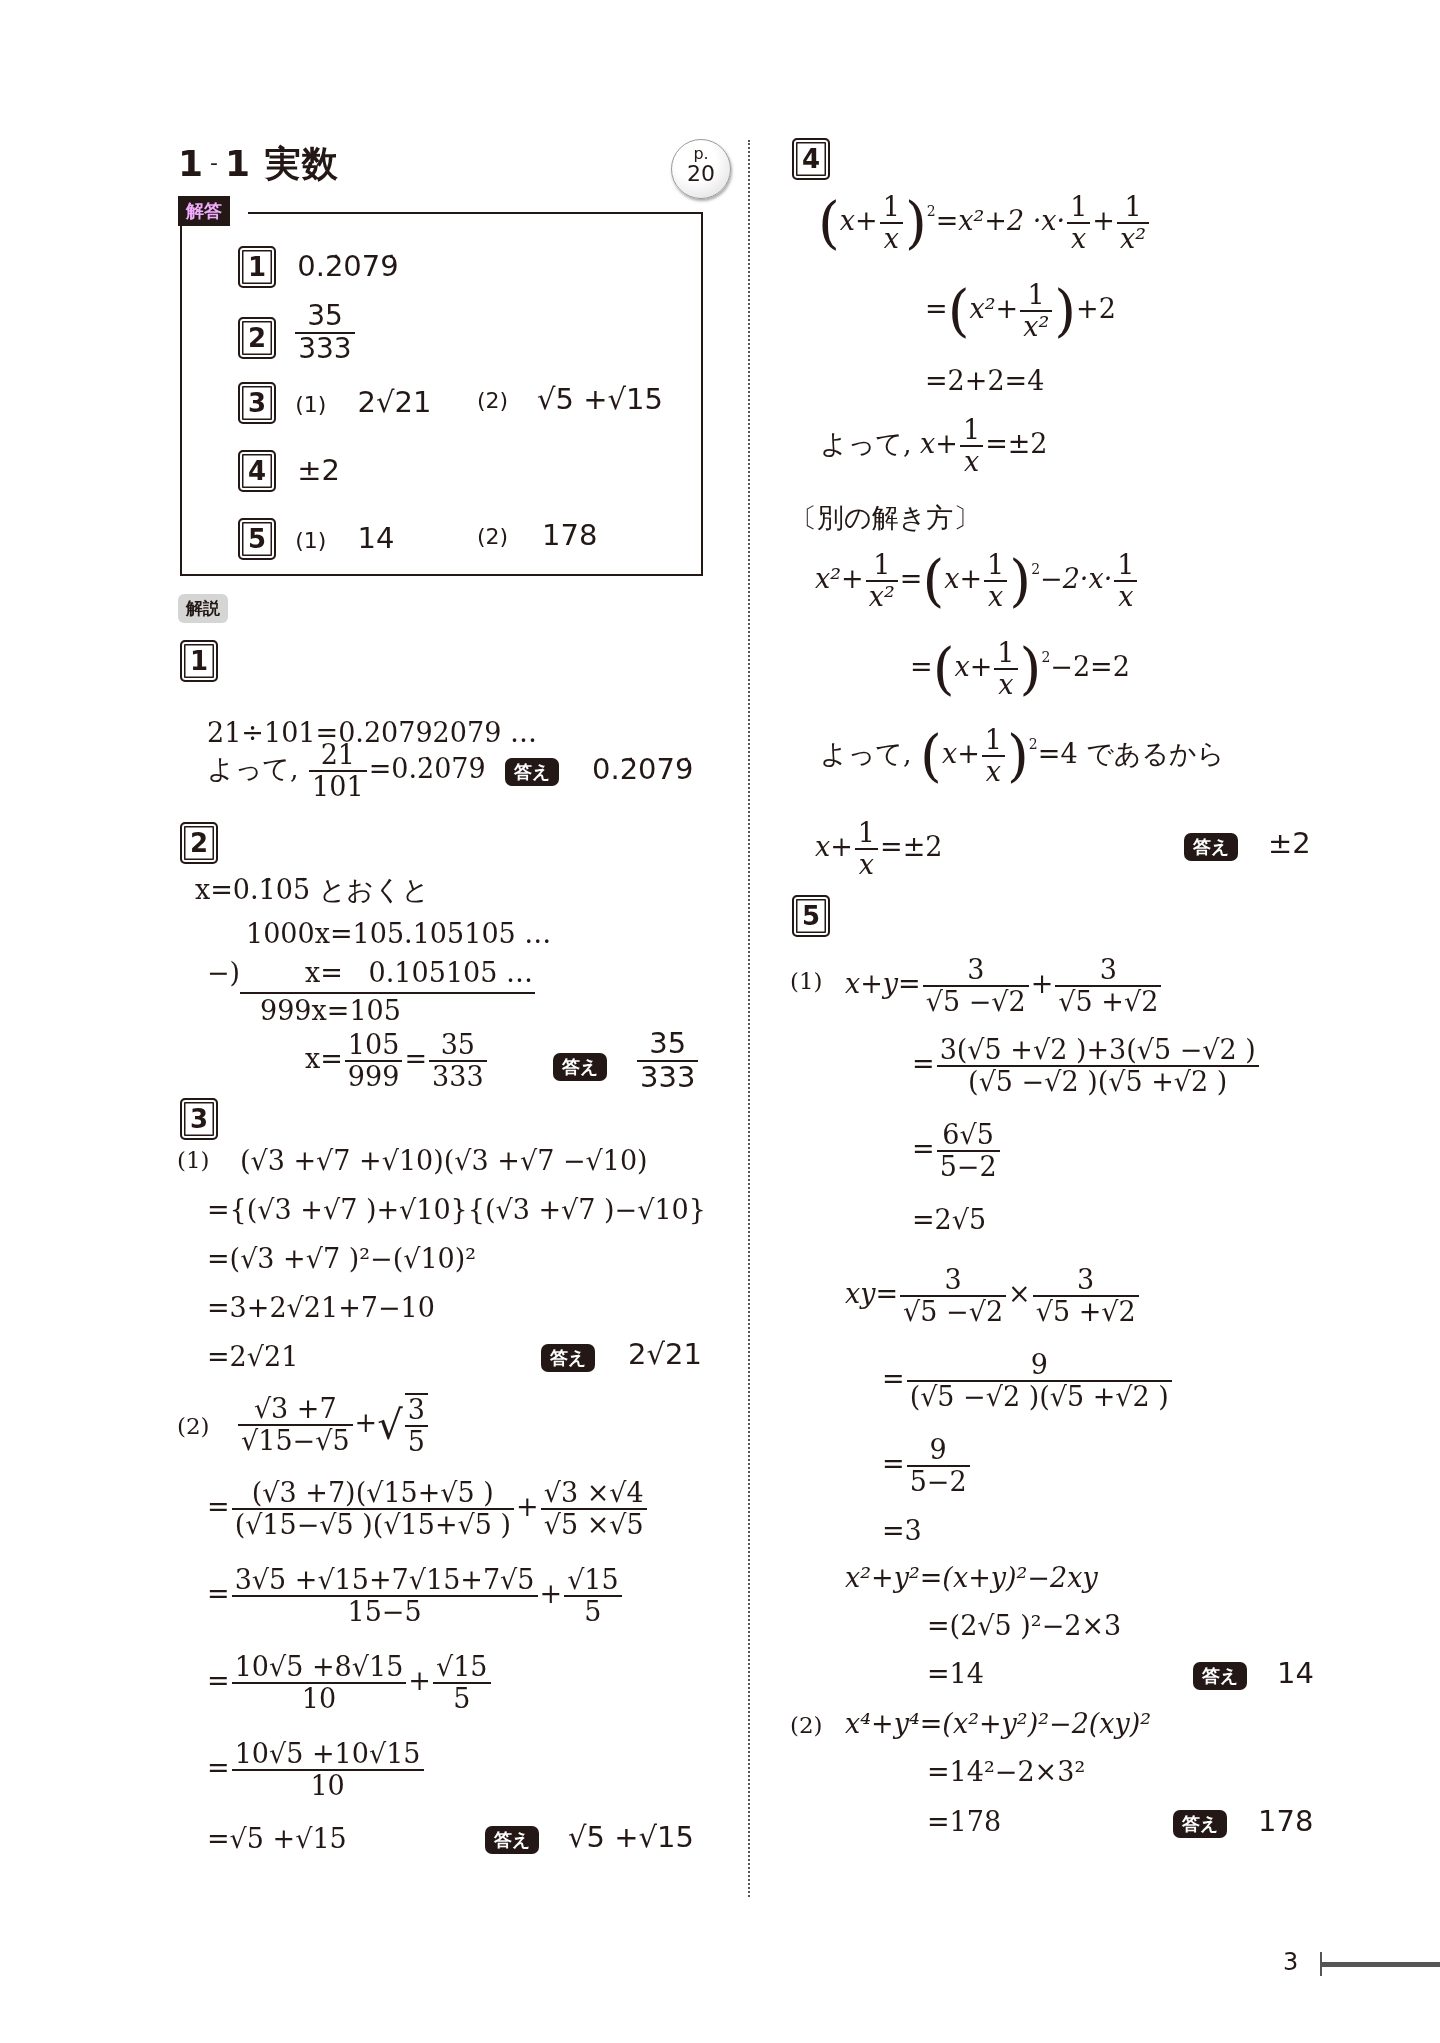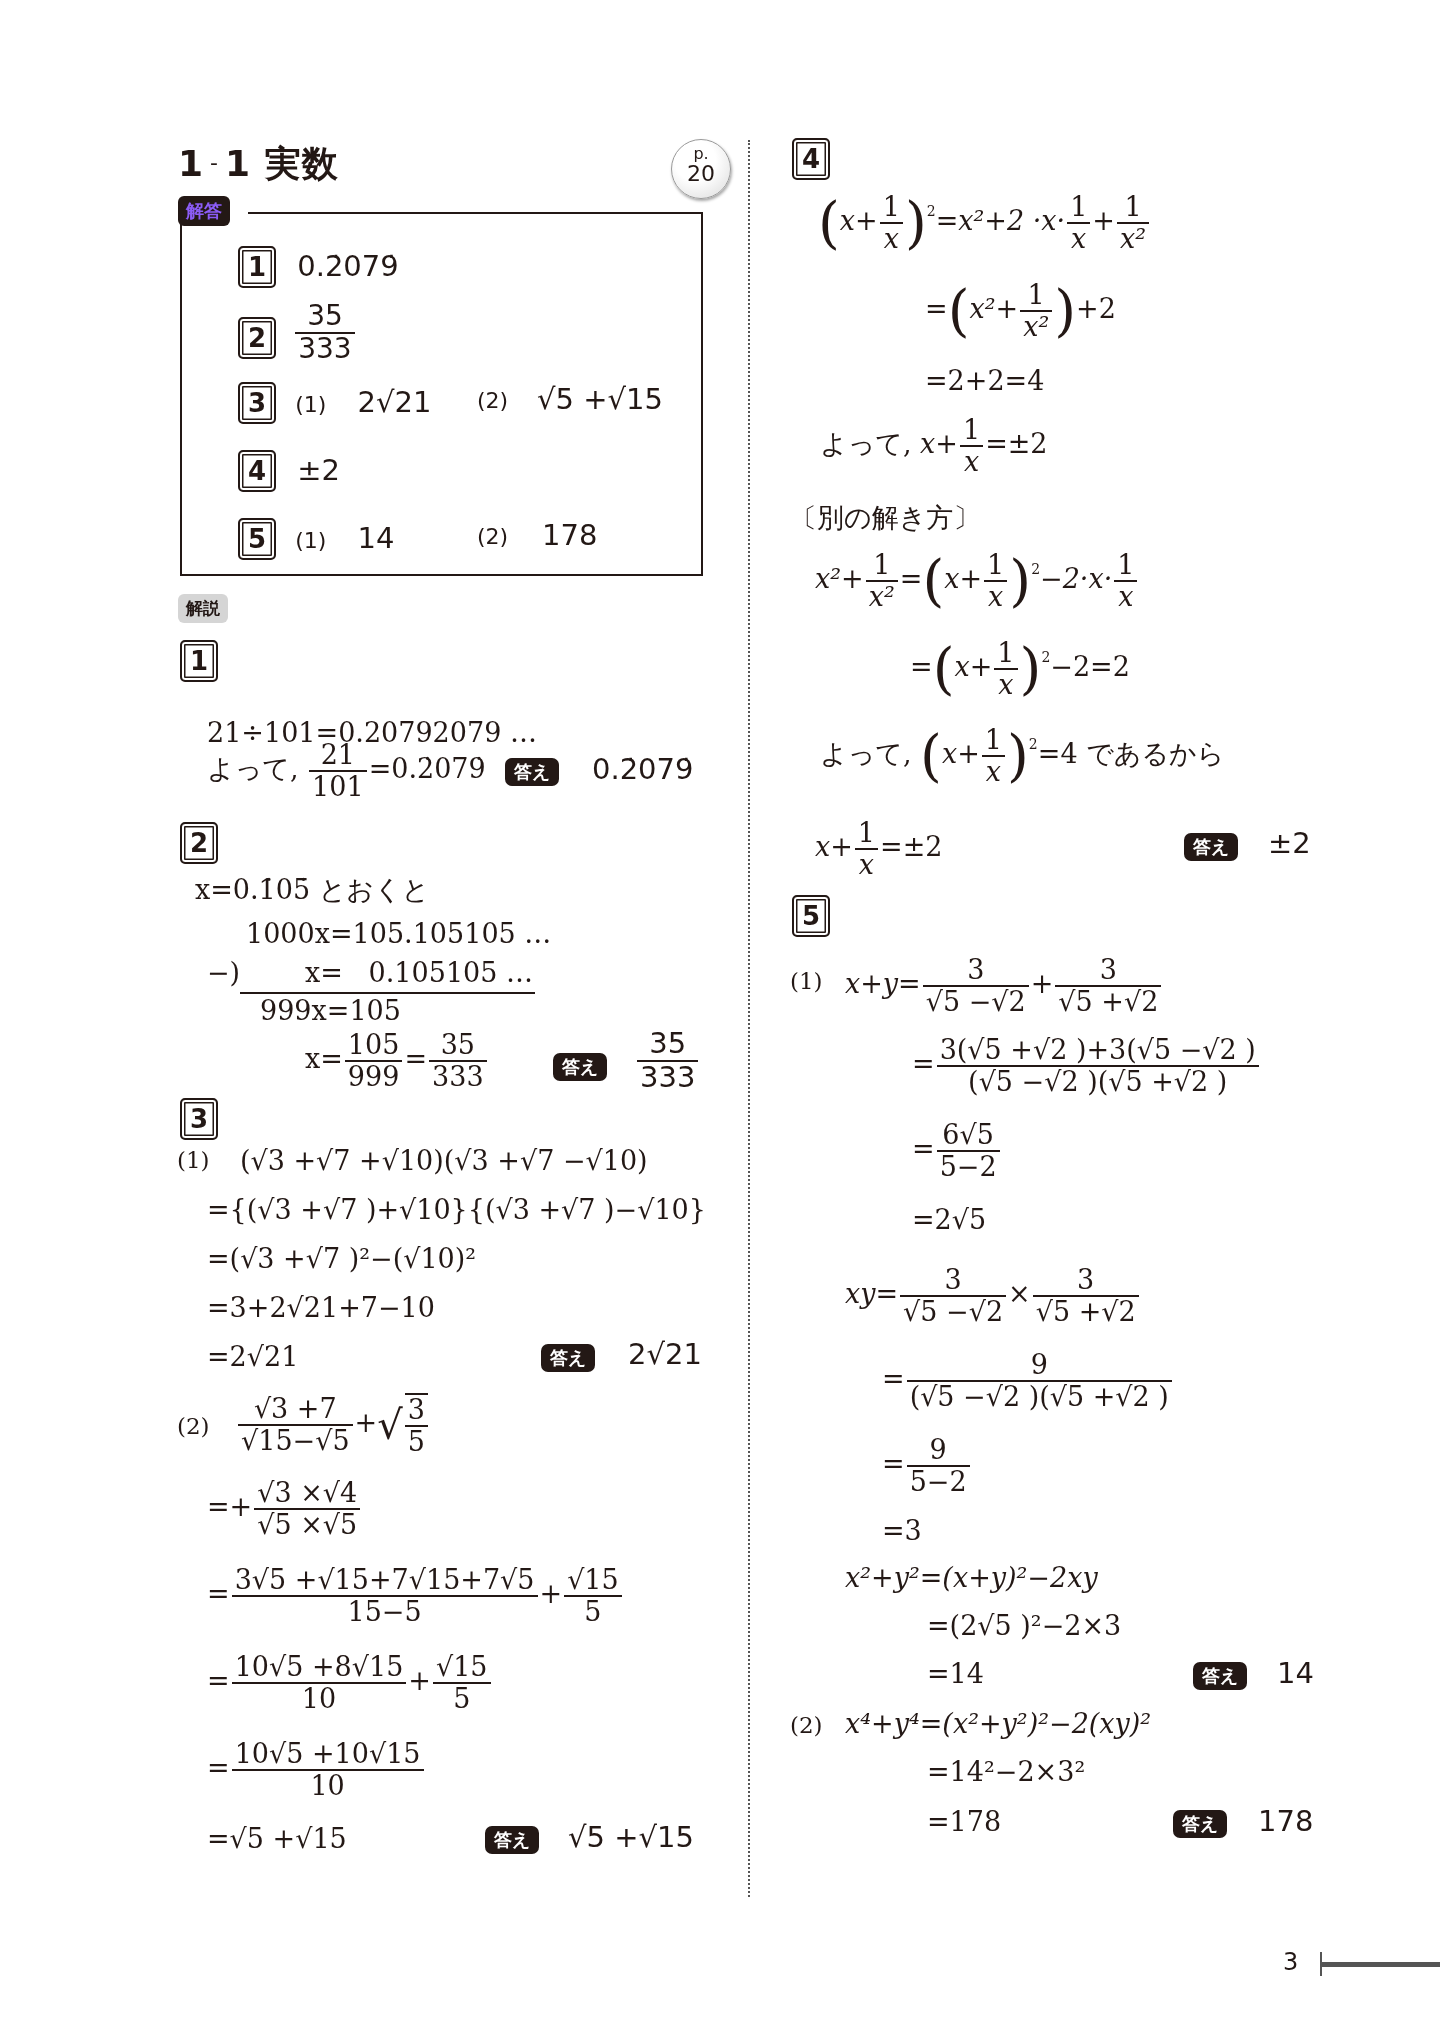--- a/index.html
+++ b/index.html
@@ -11,22 +11,22 @@
   
   .title { left:178px; top:140px; font-size:36px; font-weight:bold; letter-spacing:1px; font-family:"DejaVu Sans", sans-serif; }
   .title .dash { font-weight:normal; font-size:22px; vertical-align:6px; margin:0 6px; }
   .page-ref { left:671px; top:139px; width:58px; height:58px; border-radius:50%;
               background:radial-gradient(circle at 40% 35%, #ffffff 40%, #d9d9d9 100%);
               border:1px solid #9a9a9a; box-shadow:1px 2px 3px rgba(0,0,0,0.35);
               text-align:center; font-family:"DejaVu Sans", sans-serif; color:#231815; }
   .page-ref .p { font-size:16px; line-height:18px; margin-top:5px; display:block; }
   .page-ref .n { font-size:22px; line-height:22px; display:block; }
 
-  .tag { background:#231815; color:#8b5cf6; font-family:"DejaVu Sans", sans-serif; font-weight:bold;
-         border-radius:6px; font-size:18px; padding:3px 8px; }
+  .tag { background:#231815; color:#f0abfc; font-family:"DejaVu Sans", sans-serif; font-weight:bold;
+         border-radius:0; font-size:18px; padding:3px 8px; }
   .tag-light { background:#d5d5d5; color:#231815; font-family:"DejaVu Sans", sans-serif; font-weight:bold;
                border-radius:6px; font-size:17px; padding:3px 8px; }
 
   .ans-box { left:180px; top:212px; width:523px; height:364px; border:2px solid #231815; border-top:none; box-sizing:border-box; }
   .ans-box-top { left:248px; top:212px; width:455px; height:0; border-top:2px solid #231815; }
 
   .num { display:inline-block; width:34px; height:38px; border:2px solid #231815; border-radius:5px;
          box-shadow: inset 0 0 0 2px #fff, inset 0 0 0 3.5px #231815;
          text-align:center; font-family:"DejaVu Sans", sans-serif; font-weight:bold; font-size:26px; line-height:38px; box-sizing:content-box; }
 
@@ -156,21 +156,24 @@
 <div class="abs math" style="left:177px; top:1413px; font-size:23px;">(2)</div>
 <div class="abs math" style="left:236px; top:1393px;">
   <span class="frac">
     <span class="num-part">√3 +7</span>
     <span>√15−√5</span>
   </span><span>+</span><span style="font-size:40px; vertical-align:middle;">√</span><span class="frac" style="border-top:2px solid #231815;">
     <span class="num-part">3</span>
     <span>5</span>
   </span>
 </div>
-<div class="abs math" style="left:207px; top:1478px;">=+<span class="frac">
+<div class="abs math" style="left:207px; top:1478px;">=<span class="frac">
+    <span class="num-part">(√3 +7)(√15+√5 )</span>
+    <span>(√15−√5 )(√15+√5 )</span>
+  </span>+<span class="frac">
     <span class="num-part">√3 ×√4</span>
     <span>√5 ×√5</span>
   </span>
 </div>
 <div class="abs math" style="left:207px; top:1565px;">=<span class="frac">
     <span class="num-part">3√5 +√15+7√15+7√5</span>
     <span>15−5</span>
   </span>+<span class="frac">
     <span class="num-part">√15</span>
     <span>5</span>

